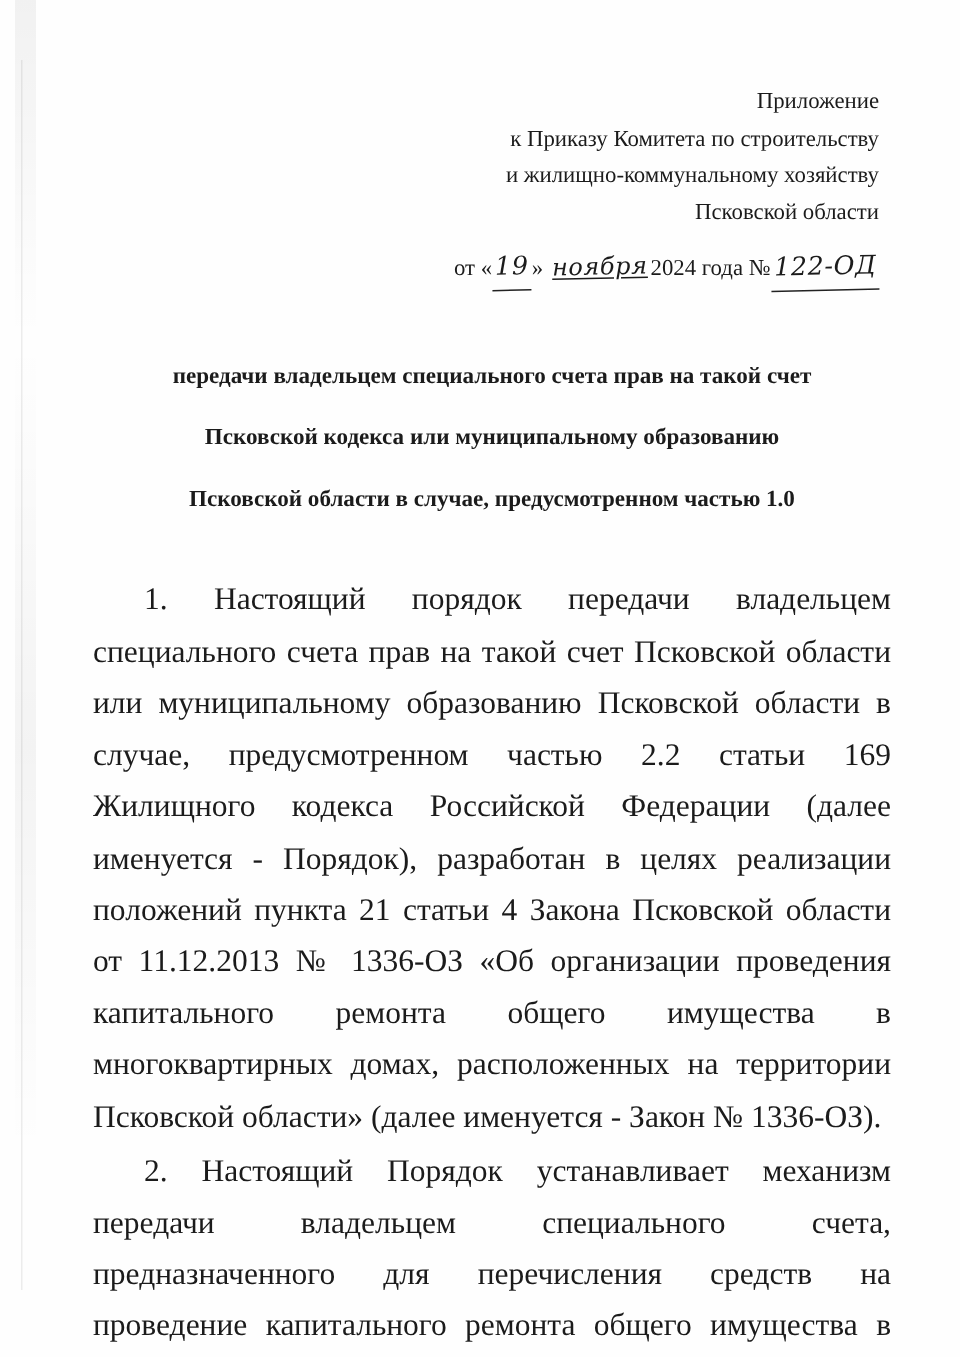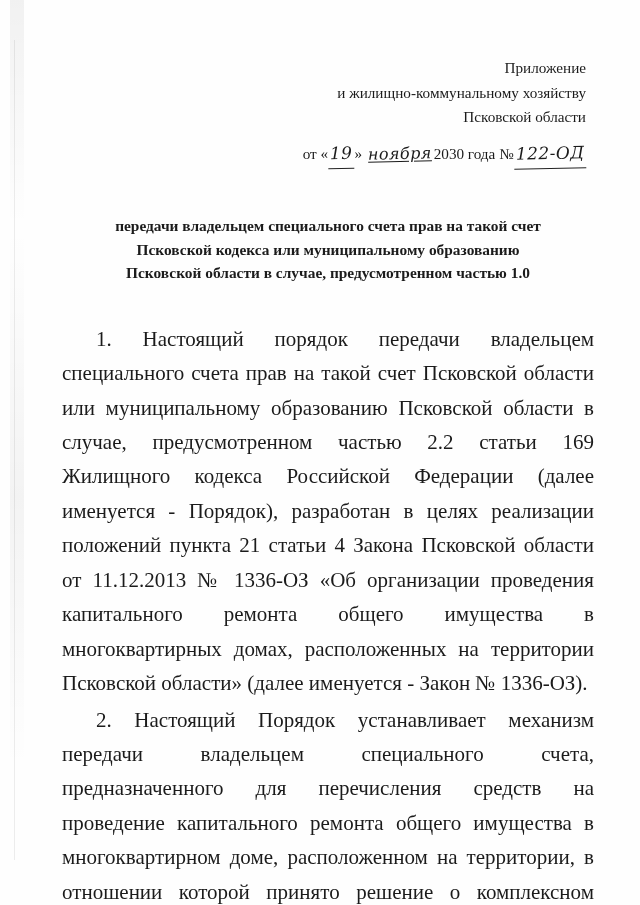--- a/index.html
+++ b/index.html
@@ -86,20 +86,21 @@
     font-weight: bold;
     font-size: 15.4px;
     line-height: 1.5;
   }
   .title .t-main {
     display: block;
     margin-bottom: 2px;
   }
   .title .t-line {
     display: block;
+    margin-top: 18px;
   }
 
   .body-text {
     margin-top: 38px;
     font-size: 21px;
     line-height: 1.64;
     text-align: justify;
   }
   .body-text p {
     margin: 0 0 0 0;
@@ -116,26 +117,27 @@
 </style>
 </head>
 <body>
 
 <div class="page">
   <div class="scan-edge"></div>
   <div class="scan-line"></div>
 
   <div class="header-block">
     <div>Приложение</div>
+    <div>к Приказу Комитета по строительству</div>
     <div>и жилищно-коммунальному хозяйству</div>
     <div>Псковской области</div>
 
     <div class="date-line">
       <span>от «</span><span class="hand">19</span><span>»</span>
-      <span class="hand small">ноября</span><span>2030 года</span>
+      <span class="hand small">ноября</span><span>2024 года</span>
       <span>№</span><span class="hand">122-ОД</span>
     </div>
   </div>
 
   <div class="title">
     <span class="t-line">передачи владельцем специального счета прав на такой счет</span>
     <span class="t-line">Псковской кодекса или муниципальному образованию</span>
     <span class="t-line">Псковской области в случае, предусмотренном частью 1.0</span>
   </div>
 

